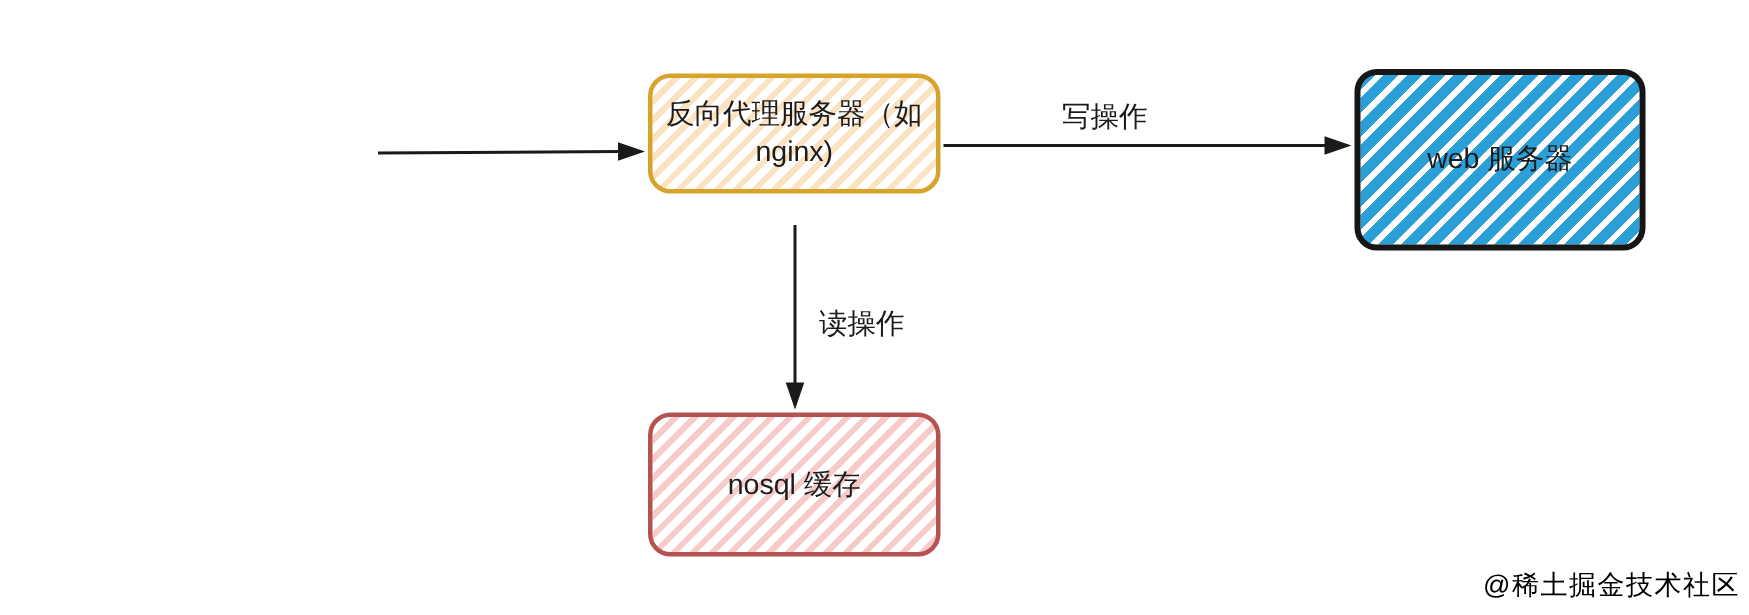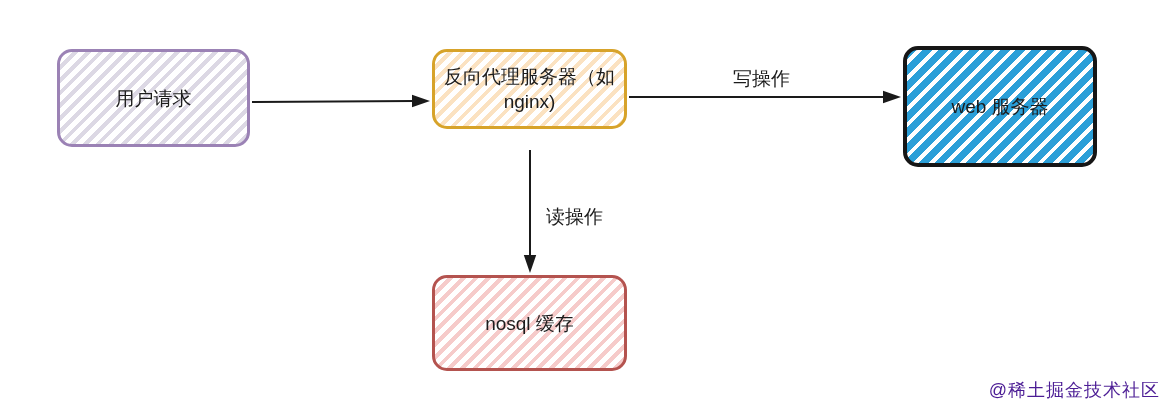--- a/index.html
+++ b/index.html
@@ -64,28 +64,28 @@
   }
 
   .edge-label {
     position: absolute;
     font-size: 19px;
     line-height: 24px;
     color: #1b1b1b;
     white-space: nowrap;
     text-align: center;
   }
-  .label-write { left: 660px; top: 67px; width: 130px; text-align: right; }
+  .label-write { left: 708px; top: 67px; width: 130px; text-align: left; }
   .label-read  { left: 546px; top: 205px; }
 
   .watermark {
     position: absolute;
     right: 6px; top: 378px;
     font-size: 18px;
-    color: #4c1d95;
+    color: #000000;
     letter-spacing: 1px;
   }
 </style>
 </head>
 <body>
 
 <div class="canvas">
 
   <svg class="connector-layer" width="1166" height="410" viewBox="0 0 1166 410">
     <g>
@@ -95,23 +95,20 @@
     <g>
       <line x1="629" y1="97" x2="885" y2="97" stroke="#1a1a1a" stroke-width="2"></line>
       <path d="M901 97 L883 90.8 L883 103.2 Z" fill="#1a1a1a"></path>
     </g>
     <g>
       <line x1="530" y1="150" x2="530" y2="257" stroke="#1a1a1a" stroke-width="2"></line>
       <path d="M530 273 L523.8 255 L536.2 255 Z" fill="#1a1a1a"></path>
     </g>
   </svg>
 
-  <div class="node node-user">
-    <span>用户请求</span>
-  </div>
 
   <div class="node node-proxy">
     <span>反向代理服务器（如 nginx)</span>
   </div>
 
   <div class="node node-web">
     <span>web 服务器</span>
   </div>
 
   <div class="node node-cache">

